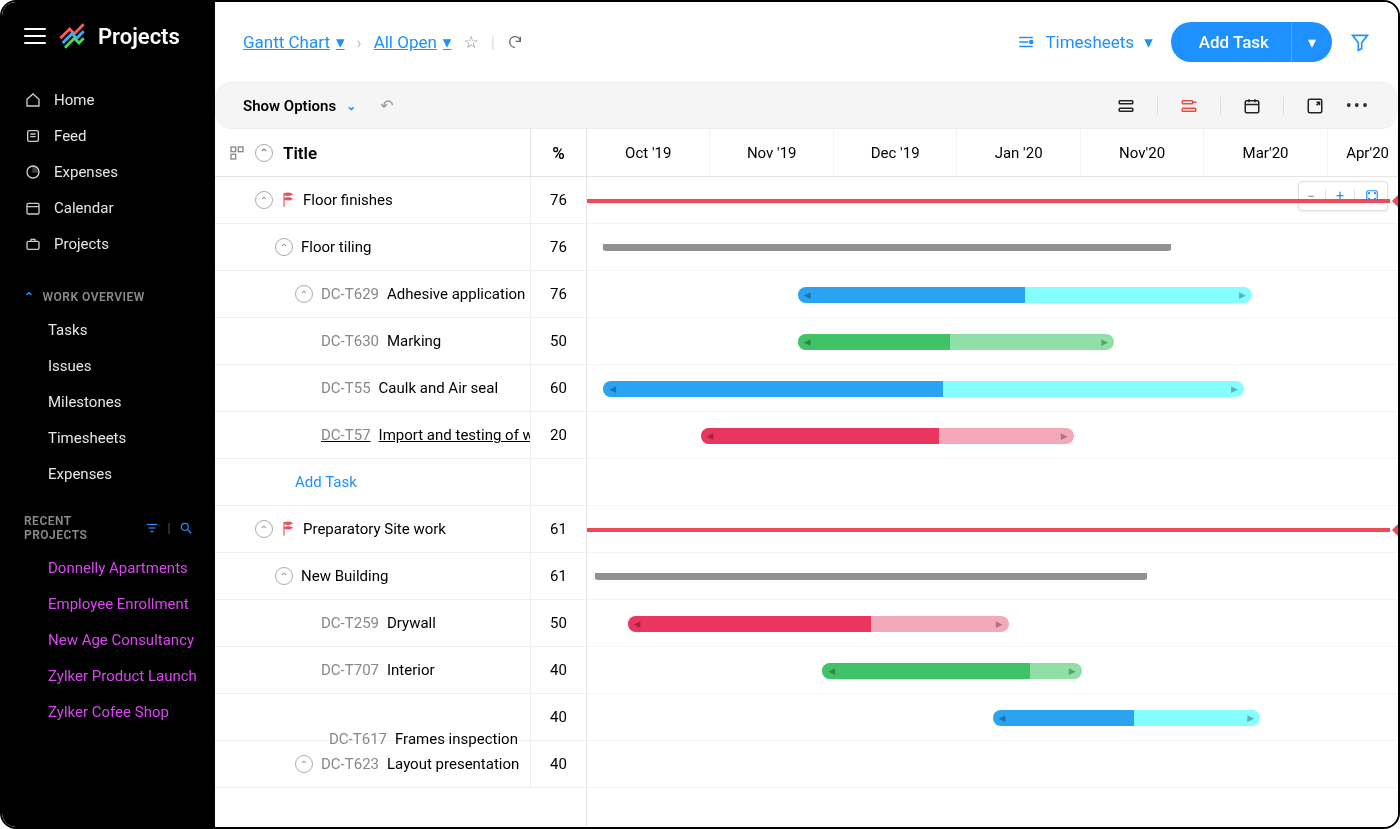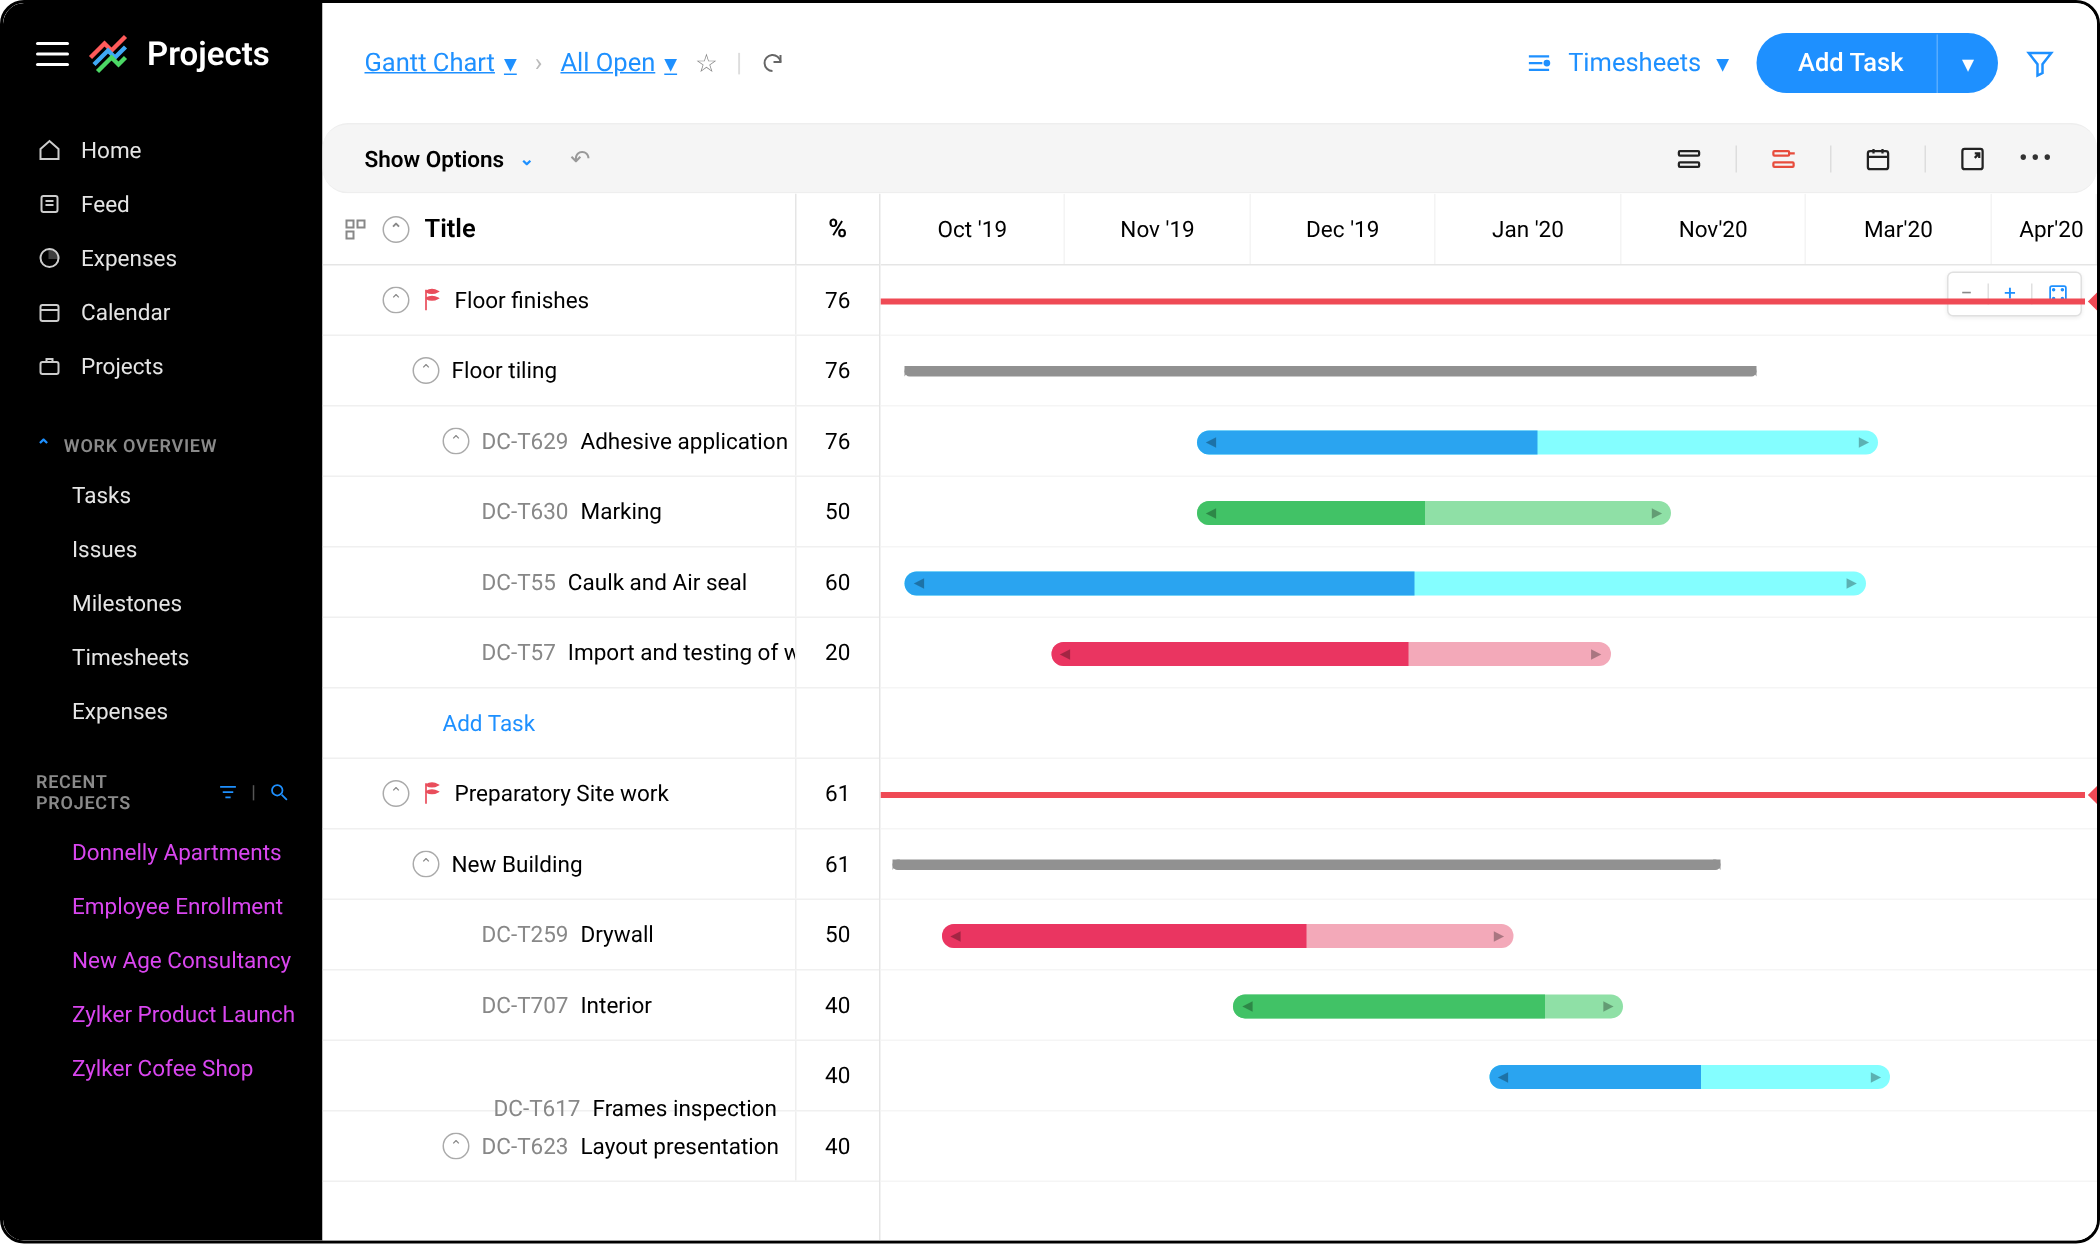--- a/index.html
+++ b/index.html
@@ -313,21 +313,21 @@
               <div class="pct-cell">50</div>
             </div>
             <div class="row">
               <div class="title-cell" style="padding-left: 106px;">
                 <span class="task-id">DC-T55</span> 
                 <span>Caulk and Air seal</span>
               </div>
               <div class="pct-cell">60</div>
             </div>
             <div class="row">
-              <div class="title-cell" style="padding-left: 106px;">
+              <div class="title-cell" style="padding-left: 106px; text-decoration: underline;">
                 <span class="task-id">DC-T57</span> 
                 <span>Import and testing of woo..</span>
               </div>
               <div class="pct-cell">20</div>
             </div>
             <div class="row">
               <div class="title-cell" style="padding-left: 80px;">
                 <span class="add-task-link">Add Task</span>
               </div>
               <div class="pct-cell"></div>

